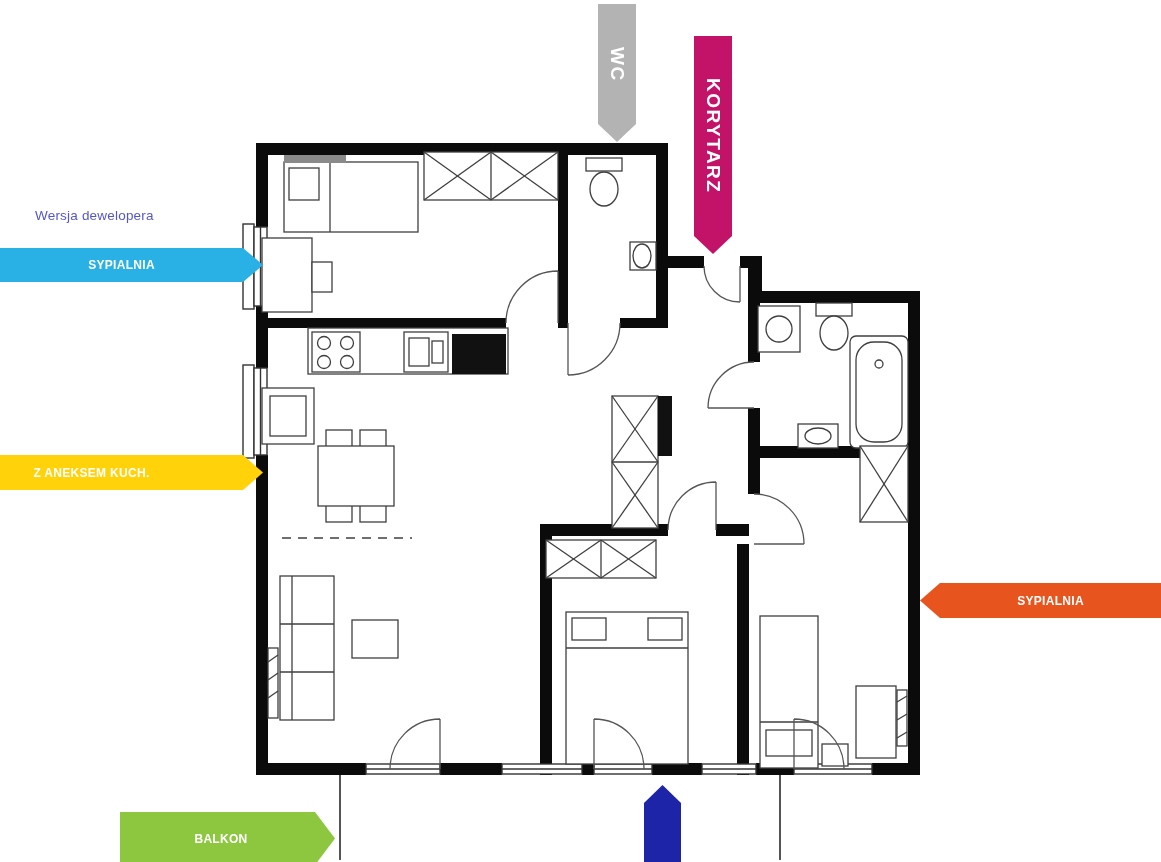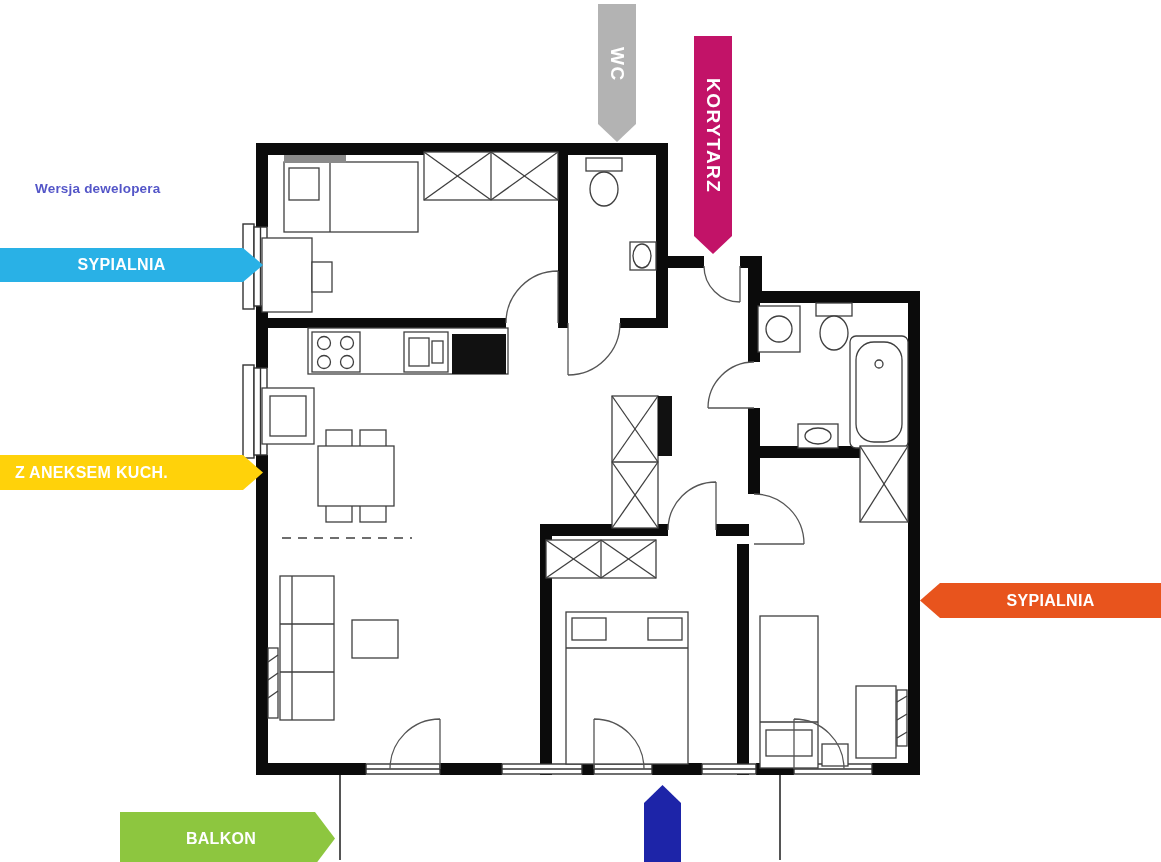--- a/index.html
+++ b/index.html
@@ -1,22 +1,22 @@
 <!DOCTYPE html>
 <html><head>
 <meta charset="utf-8">
 <style>
   *{box-sizing:border-box;margin:0;padding:0}
   html,body{background:#ffffff}
   body{font-family:"Liberation Sans",sans-serif}
   .stage{position:relative;width:1161px;height:862px;background:#fff;overflow:hidden}
   .plan{position:absolute;left:0;top:0}
-  .note{position:absolute;left:35px;top:181px;font-size:13.5px;font-weight:bold;letter-spacing:.2px}
+  .note{position:absolute;left:35px;top:208px;font-size:13.5px;font-weight:normal;letter-spacing:.2px}
   .ribbon{position:absolute;display:flex;align-items:center;justify-content:center;
-          color:#fff;font-weight:bold;font-size:16px;letter-spacing:.3px;white-space:nowrap}
+          color:#fff;font-weight:bold;font-size:12px;letter-spacing:.3px;white-space:nowrap}
   .r-right{clip-path:polygon(0 0,calc(100% - 20px) 0,100% 50%,calc(100% - 20px) 100%,0 100%);padding-right:20px}
   .r-left{clip-path:polygon(20px 0,100% 0,100% 100%,20px 100%,0 50%);padding-left:20px}
   .r-down{clip-path:polygon(0 0,100% 0,100% calc(100% - 18px),50% 100%,0 calc(100% - 18px));padding-bottom:18px}
   .r-up{clip-path:polygon(50% 0,100% 18px,100% 100%,0 100%,0 18px);padding-top:18px}
   .r-down span,.r-up span{writing-mode:vertical-rl;letter-spacing:1.5px}
   #lbl-sypialnia-left{left:0;top:248px;width:263px;height:34px}
   #lbl-aneksem{left:-60px;top:455px;width:323px;height:35px}
   #lbl-balkon{left:120px;top:812px;width:215px;height:53px;justify-content:center;padding-left:7px}
   #lbl-wc{left:598px;top:4px;width:38px;height:138px;font-size:19px}
   #lbl-korytarz{left:694px;top:36px;width:38px;height:218px;font-size:19px}

